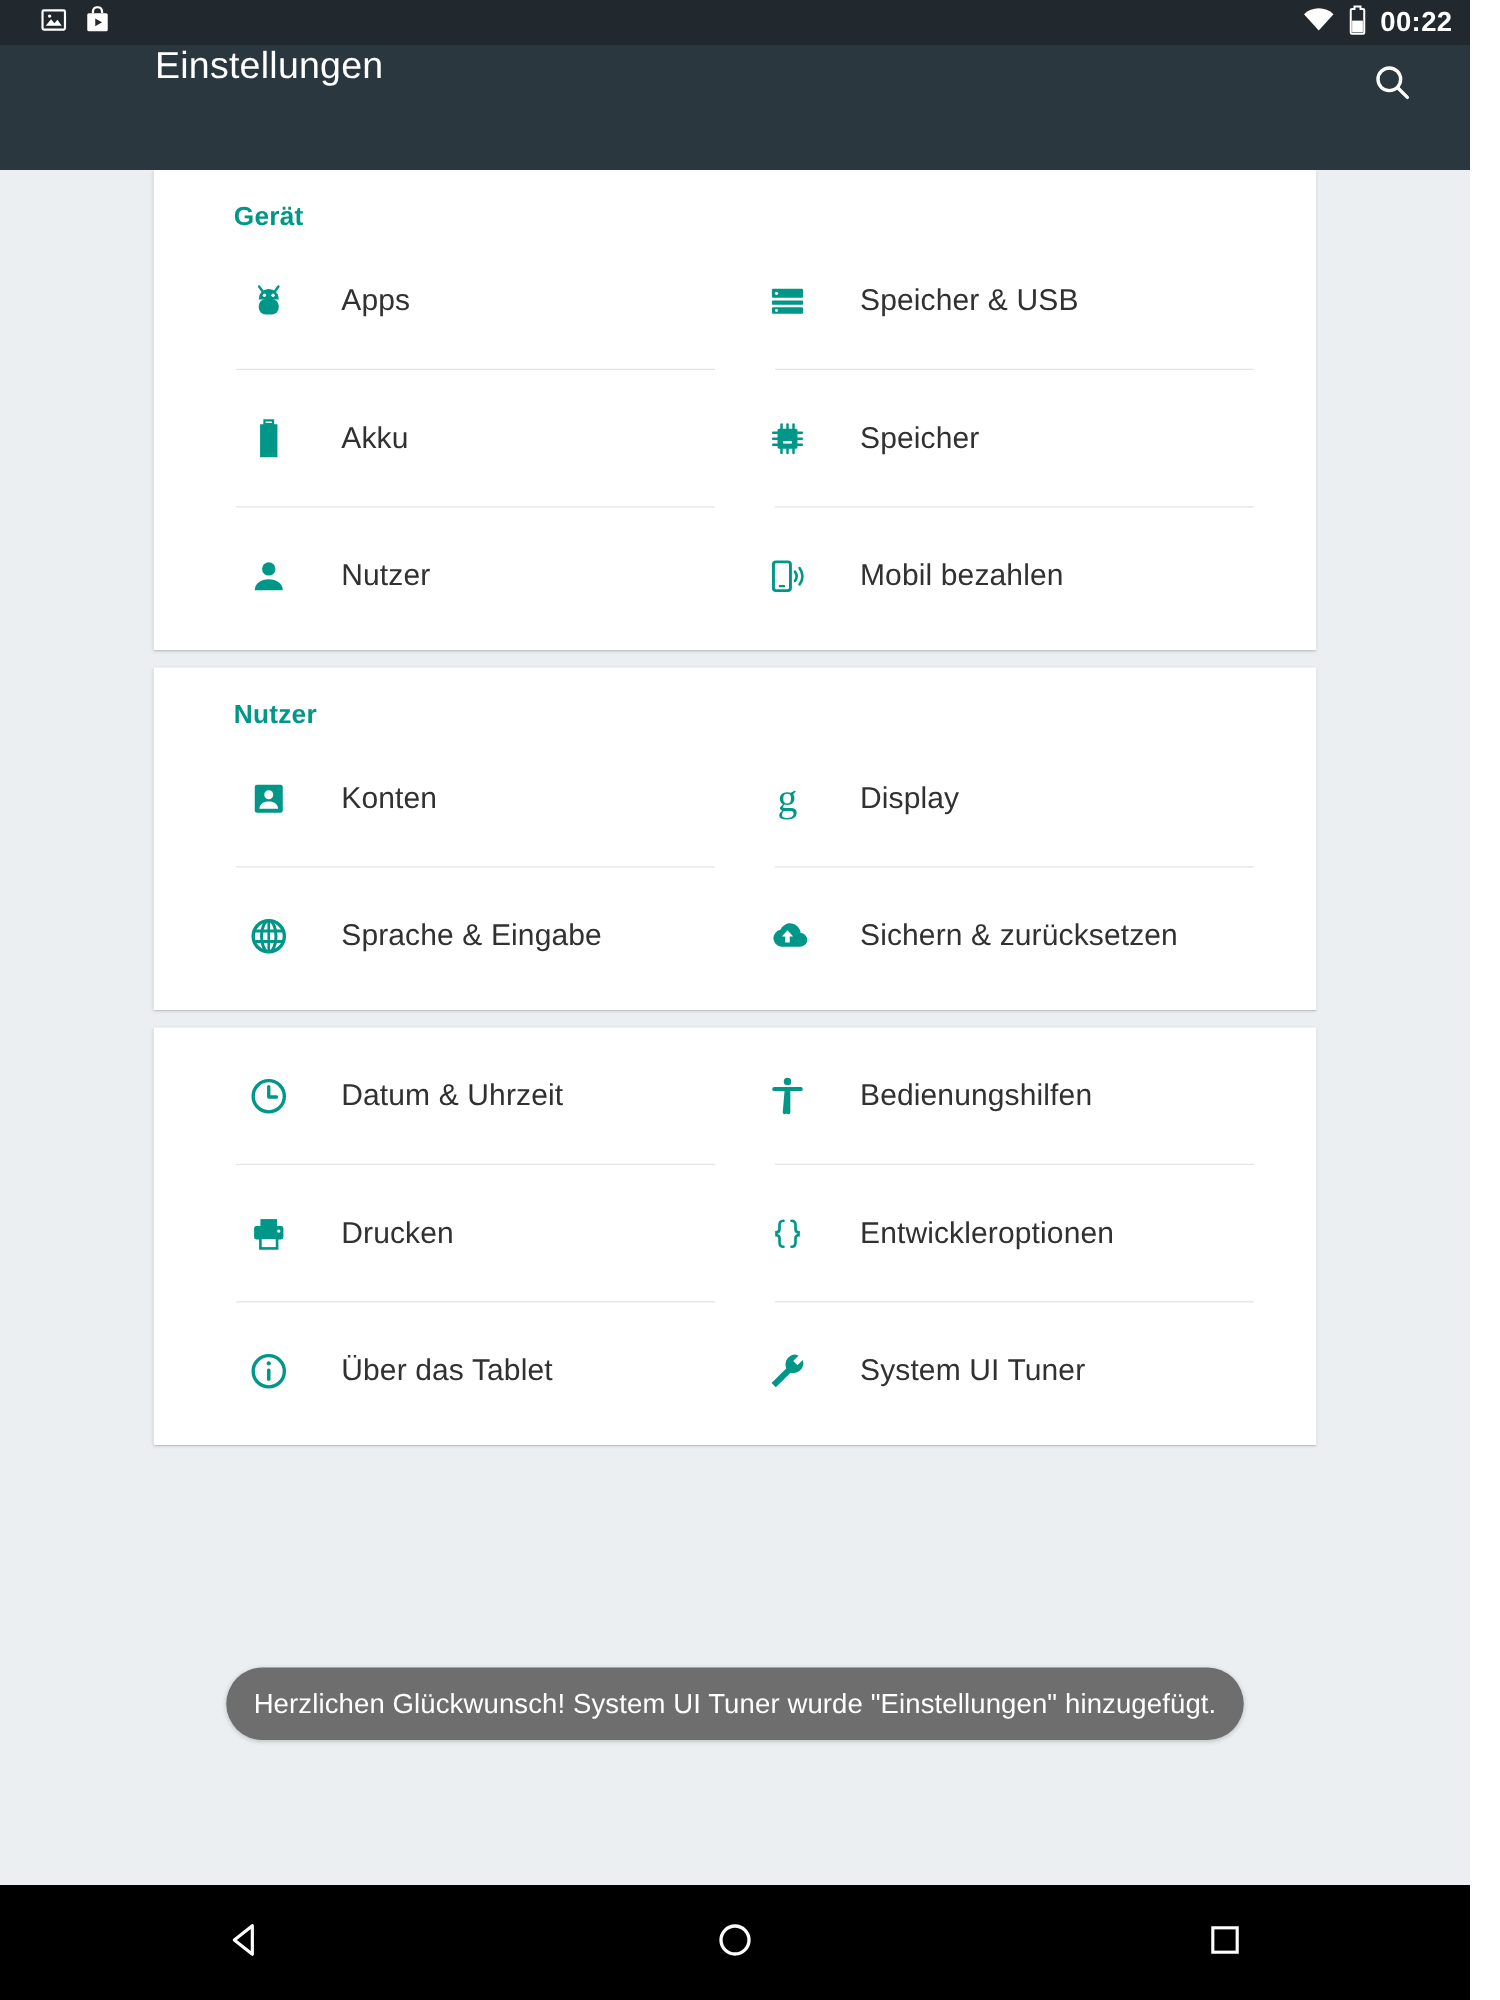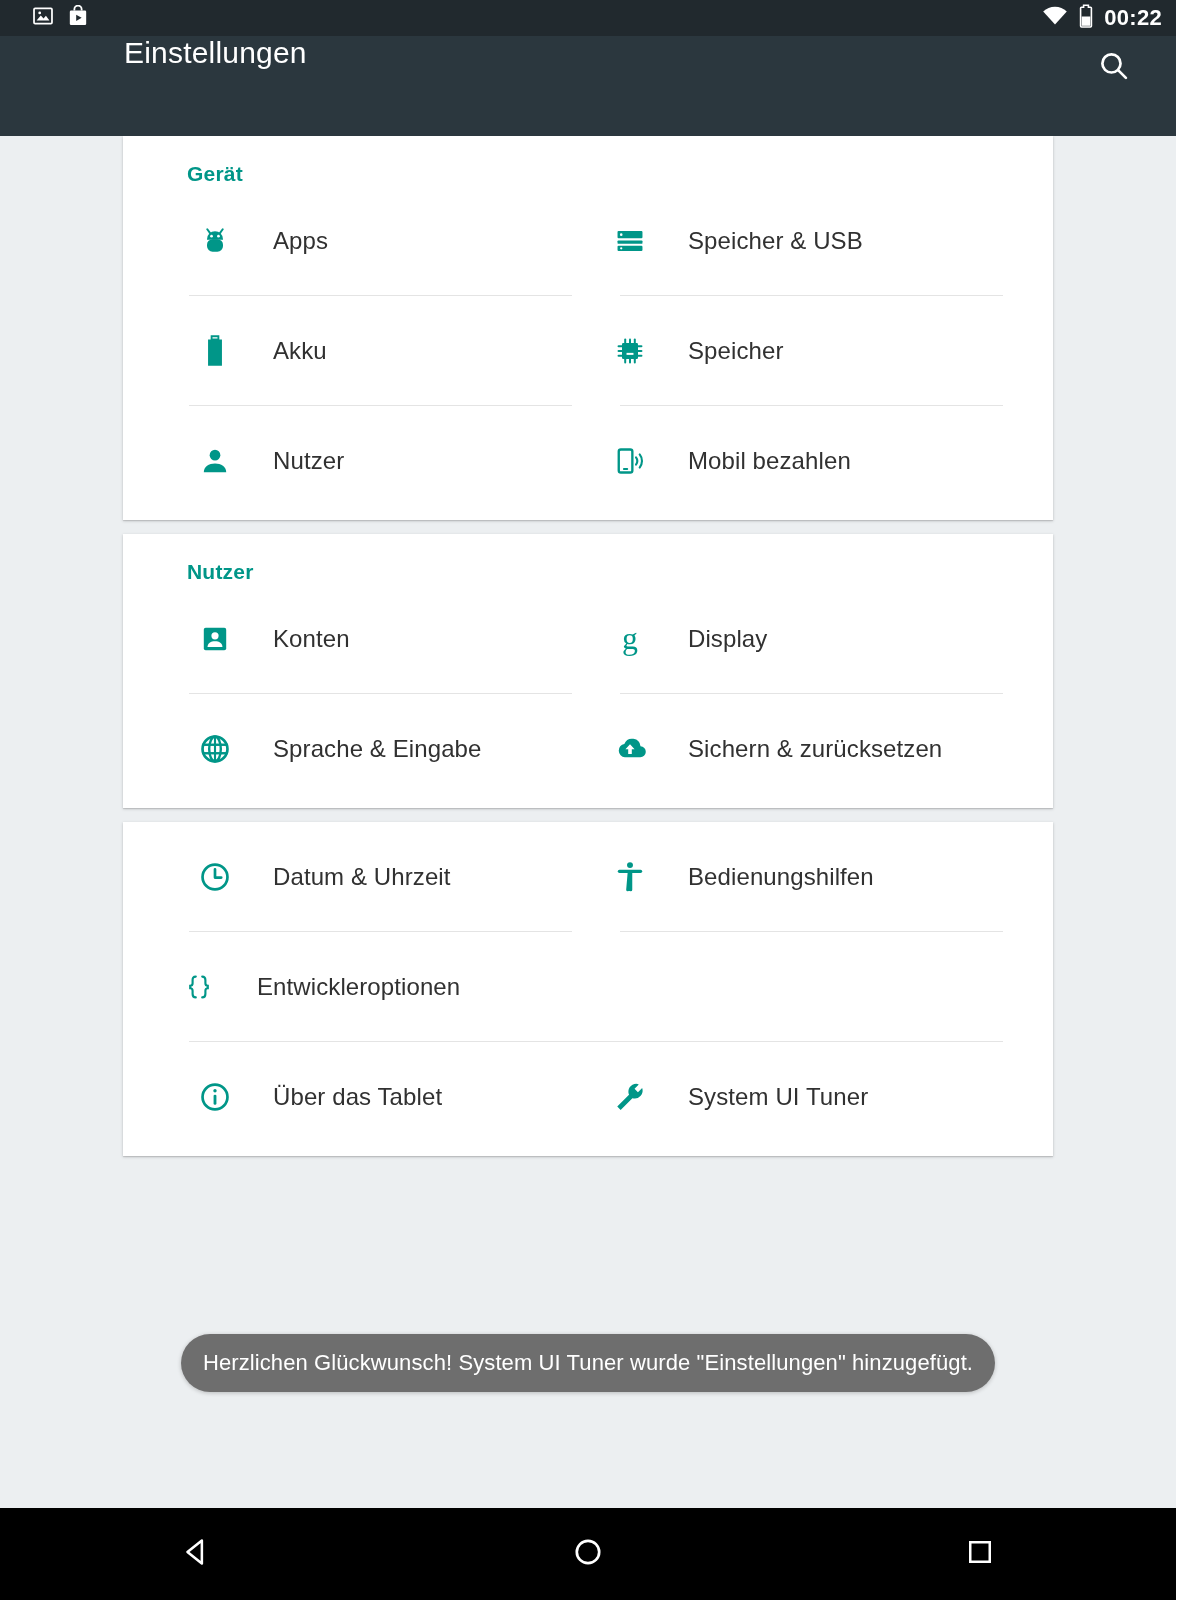--- a/index.html
+++ b/index.html
@@ -411,20 +411,31 @@
                 <rect x="1.4" y="6.8" width="17.2" height="2.3" rx="1.1" fill="#009688"></rect>
                 <path d="M8.4 8.2h3.2v12.8a1.1 1.1 0 0 1-2.2 0v-5h0.1v5a1.1 1.1 0 0 1-2.2 0z" fill="#009688"></path>
                 <rect x="8.6" y="8.2" width="2.8" height="13.6" rx="1" fill="#009688"></rect>
               </svg>
             </span>
             <span class="cell-label">Bedienungshilfen</span>
           </div>
         </div>
 
         <div class="row">
+          <div class="cell left">
+            <span class="cell-icon">
+              <svg class="gicon" width="34" height="32" viewBox="0 0 24 24">
+                <rect x="7" y="3.2" width="10" height="4.2" fill="#009688"></rect>
+                <rect x="3.2" y="7.4" width="17.6" height="8" rx="1.4" fill="#009688"></rect>
+                <rect x="7" y="14.4" width="10" height="6.4" fill="#ffffff" stroke="#009688" stroke-width="1.6"></rect>
+                <circle cx="18" cy="10.4" r="1" fill="#ffffff"></circle>
+              </svg>
+            </span>
+            <span class="cell-label">Drucken</span>
+          </div>
           <div class="cell right">
             <span class="cell-icon">
               <svg class="gicon" width="32" height="32" viewBox="0 0 24 24">
                 <path d="M9.6 4.2c-2 0-2.4 1.1-2.4 2.6v2.4c0 1.3-.6 1.9-1.8 1.9v1.8c1.2 0 1.8.6 1.8 1.9v2.4c0 1.5.4 2.6 2.4 2.6" fill="none" stroke="#009688" stroke-width="1.6" stroke-linecap="round"></path>
                 <path d="M14.4 4.2c2 0 2.4 1.1 2.4 2.6v2.4c0 1.3.6 1.9 1.8 1.9v1.8c-1.2 0-1.8.6-1.8 1.9v2.4c0 1.5-.4 2.6-2.4 2.6" fill="none" stroke="#009688" stroke-width="1.6" stroke-linecap="round"></path>
               </svg>
             </span>
             <span class="cell-label">Entwickleroptionen</span>
           </div>
         </div>

